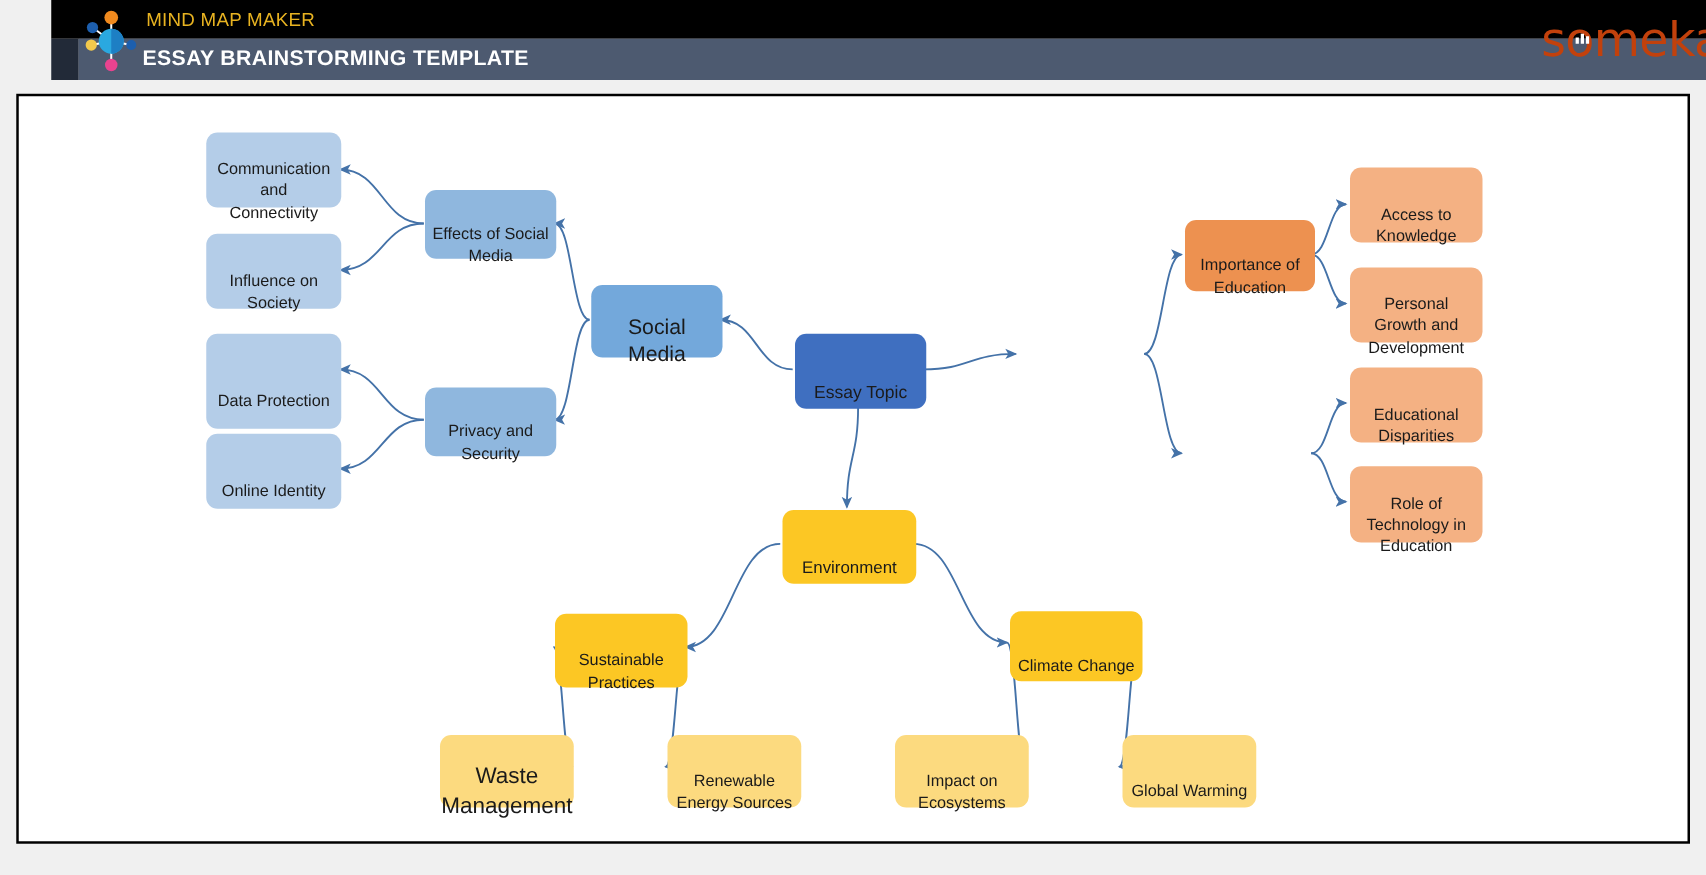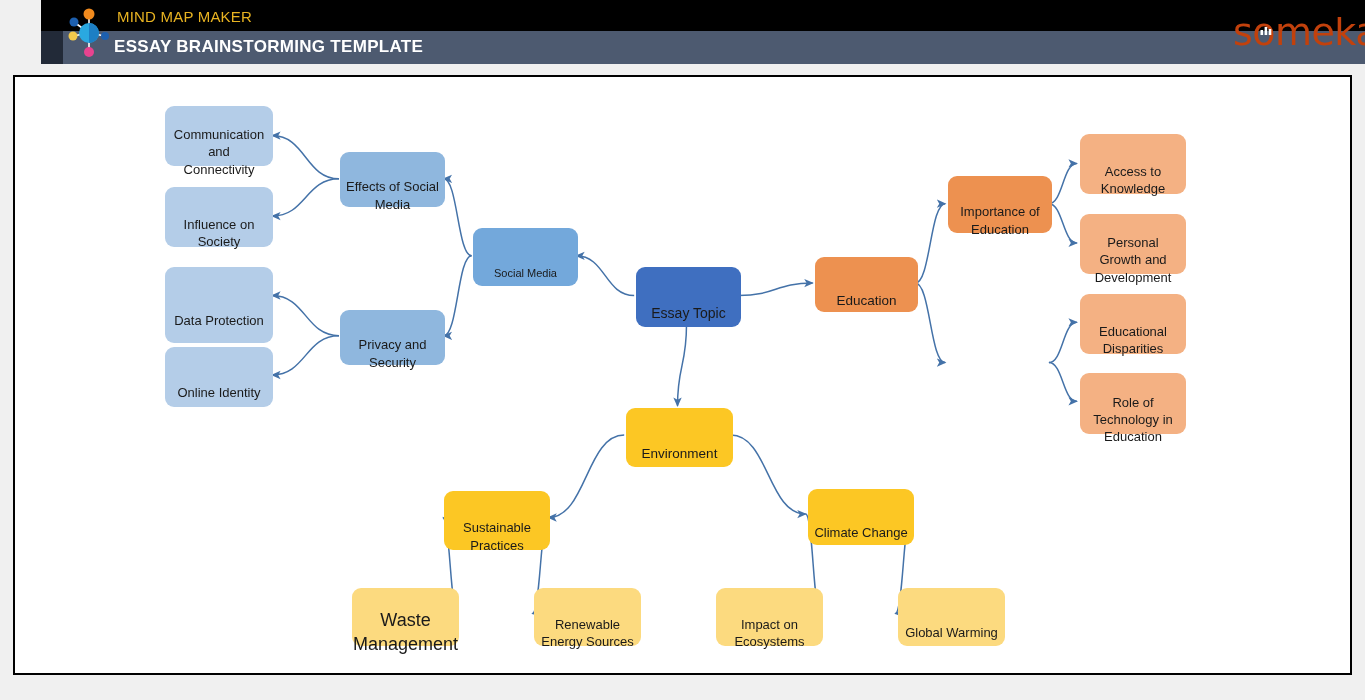--- a/index.html
+++ b/index.html
@@ -174,25 +174,22 @@
         <path d="M718,360.5 C755.5,360.5 755.5,440 793,440"></path>
         <path d="M429,443.5 C436.5,443.5 436.5,540 444,540"></path>
         <path d="M535,443.5 C527,443.5 527,540 519,540"></path>
         <path d="M793,440 C800.5,440 800.5,540 808,540"></path>
         <path d="M899,440 C891,440 891,540 883,540"></path>
       </g>
   </svg>
 <div class="node" style="left: 621px; top: 190px; width: 105px; height: 60px; background: rgb(63, 111, 192); font-size: 14px;">
       <span>Essay Topic</span>
     </div>
-    <div class="node" style="left: 458px; top: 151px; width: 105px; height: 58px; background: rgb(115, 168, 219); font-size: 11px;">
+    <div class="node" style="left: 458px; top: 151px; width: 105px; height: 58px; background: rgb(115, 168, 219); font-size: 17px;">
       <span>Social Media</span>
-    </div>
-    <div class="node" style="left: 800px; top: 180px; width: 103px; height: 55px; background: rgb(237, 145, 80); font-size: 13.5px;">
-      <span>Education</span>
     </div>
     <div class="node" style="left: 611px; top: 331px; width: 107px; height: 59px; background: rgb(252, 199, 36); font-size: 13.5px;">
       <span>Environment</span>
     </div>
     <div class="node" style="left: 325px; top: 75px; width: 105px; height: 55px; background: rgb(143, 183, 222); font-size: 13px;">
       <span>Effects of Social Media</span>
     </div>
     <div class="node" style="left: 325px; top: 233px; width: 105px; height: 55px; background: rgb(143, 183, 222); font-size: 13px;">
       <span>Privacy and Security</span>
     </div>

